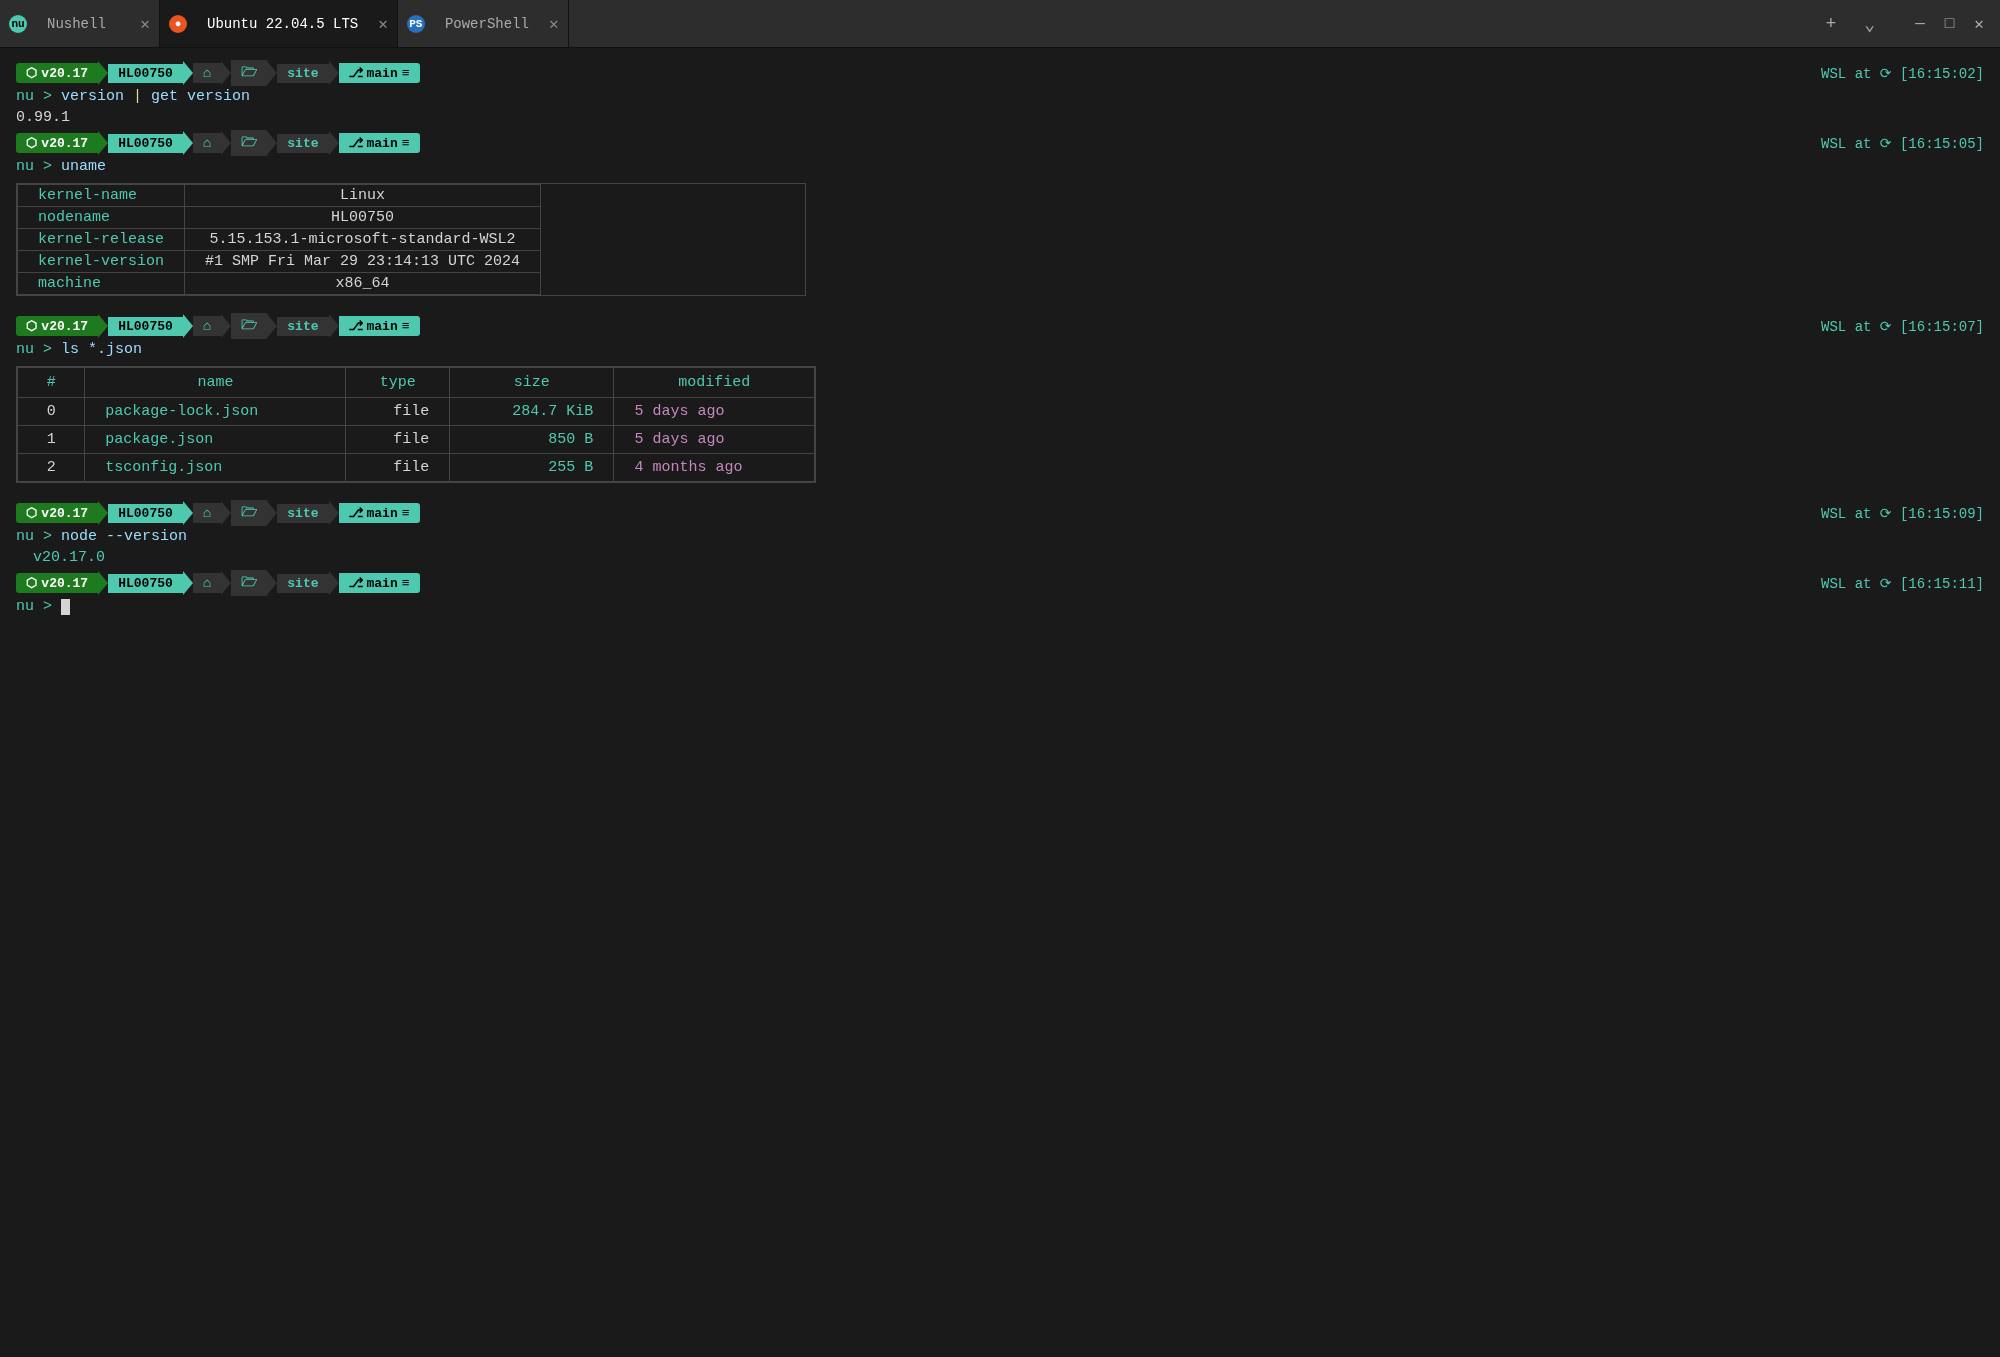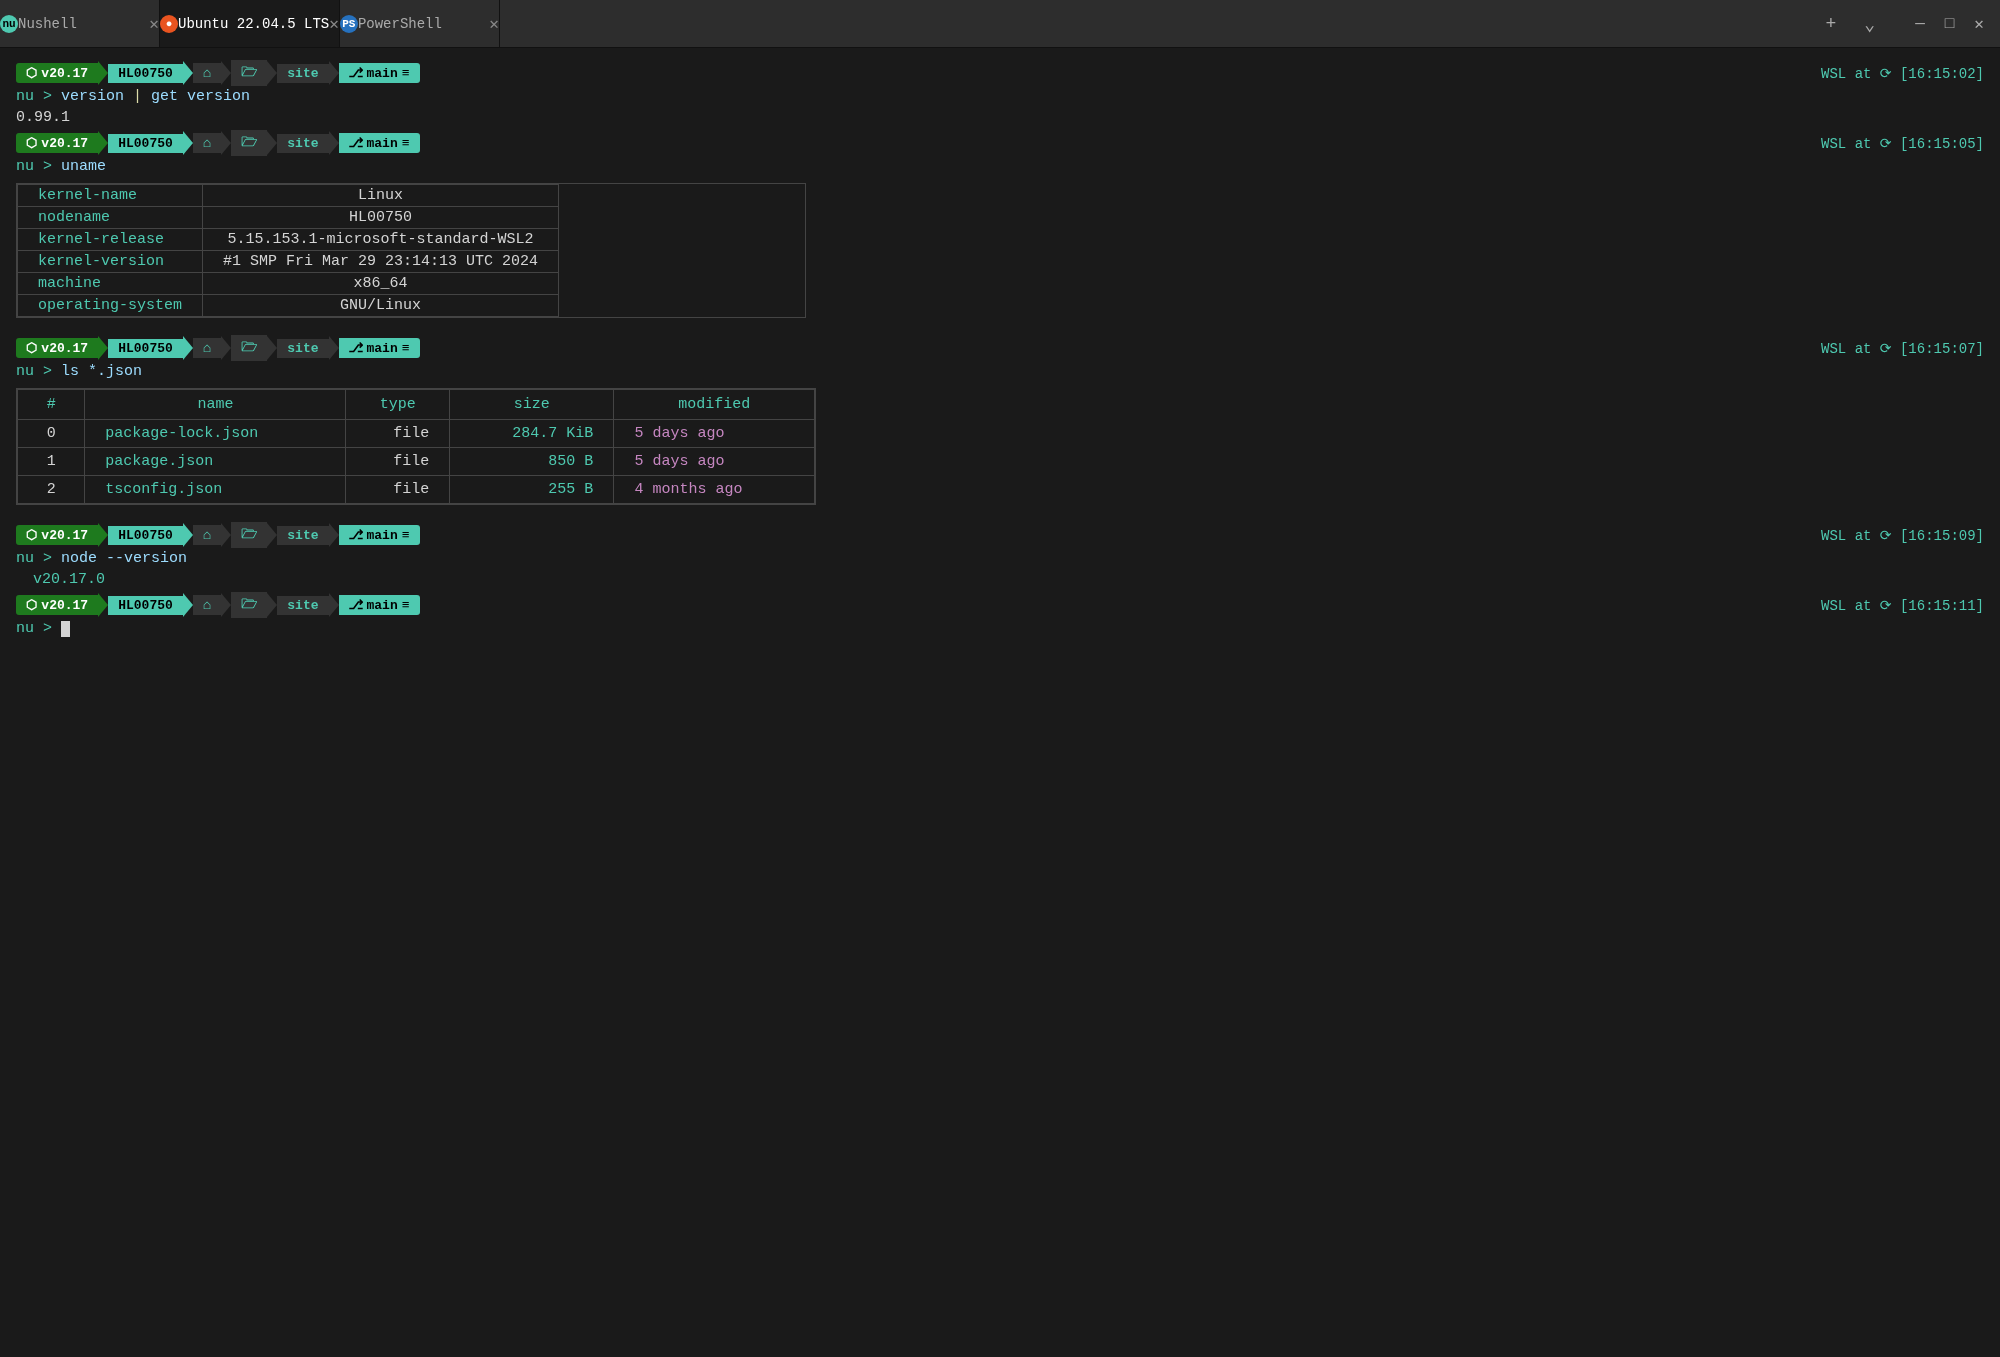--- a/index.html
+++ b/index.html
@@ -19,22 +19,22 @@
       background: #2d2d2d;
       display: flex;
       align-items: stretch;
       height: 48px;
       border-bottom: 1px solid #111;
     }
 
     .tab {
       display: flex;
       align-items: center;
-      padding: 0 0;
-      gap: 0;
+      padding: 0 9px;
+      gap: 20px;
       cursor: pointer;
       font-size: 14px;
       color: #aaa;
       background: #2d2d2d;
       border-right: 1px solid #111;
       min-width: 160px;
     }
 
     .tab.active {
       background: #1a1a1a;
@@ -455,24 +455,20 @@
                   <td class="uname-val">5.15.153.1-microsoft-standard-WSL2</td>
             </tr>
             <tr>
               <td class="uname-key">kernel-version</td>
                   <td class="uname-val">#1 SMP Fri Mar 29 23:14:13 UTC 2024</td>
             </tr>
             <tr>
               <td class="uname-key">machine</td>
                   <td class="uname-val">x86_64</td>
             </tr>
-            <tr>
-              <td class="uname-key">operating-system</td>
-                  <td class="uname-val">GNU/Linux</td>
-            </tr>
           </tbody>
       </table>
     </div>
   </div>
 
   <div>
     <div class="prompt-bar">
       <div class="prompt-segments">
         <div class="seg seg-node">
           <span style="margin-right:4px;">⬡</span>

